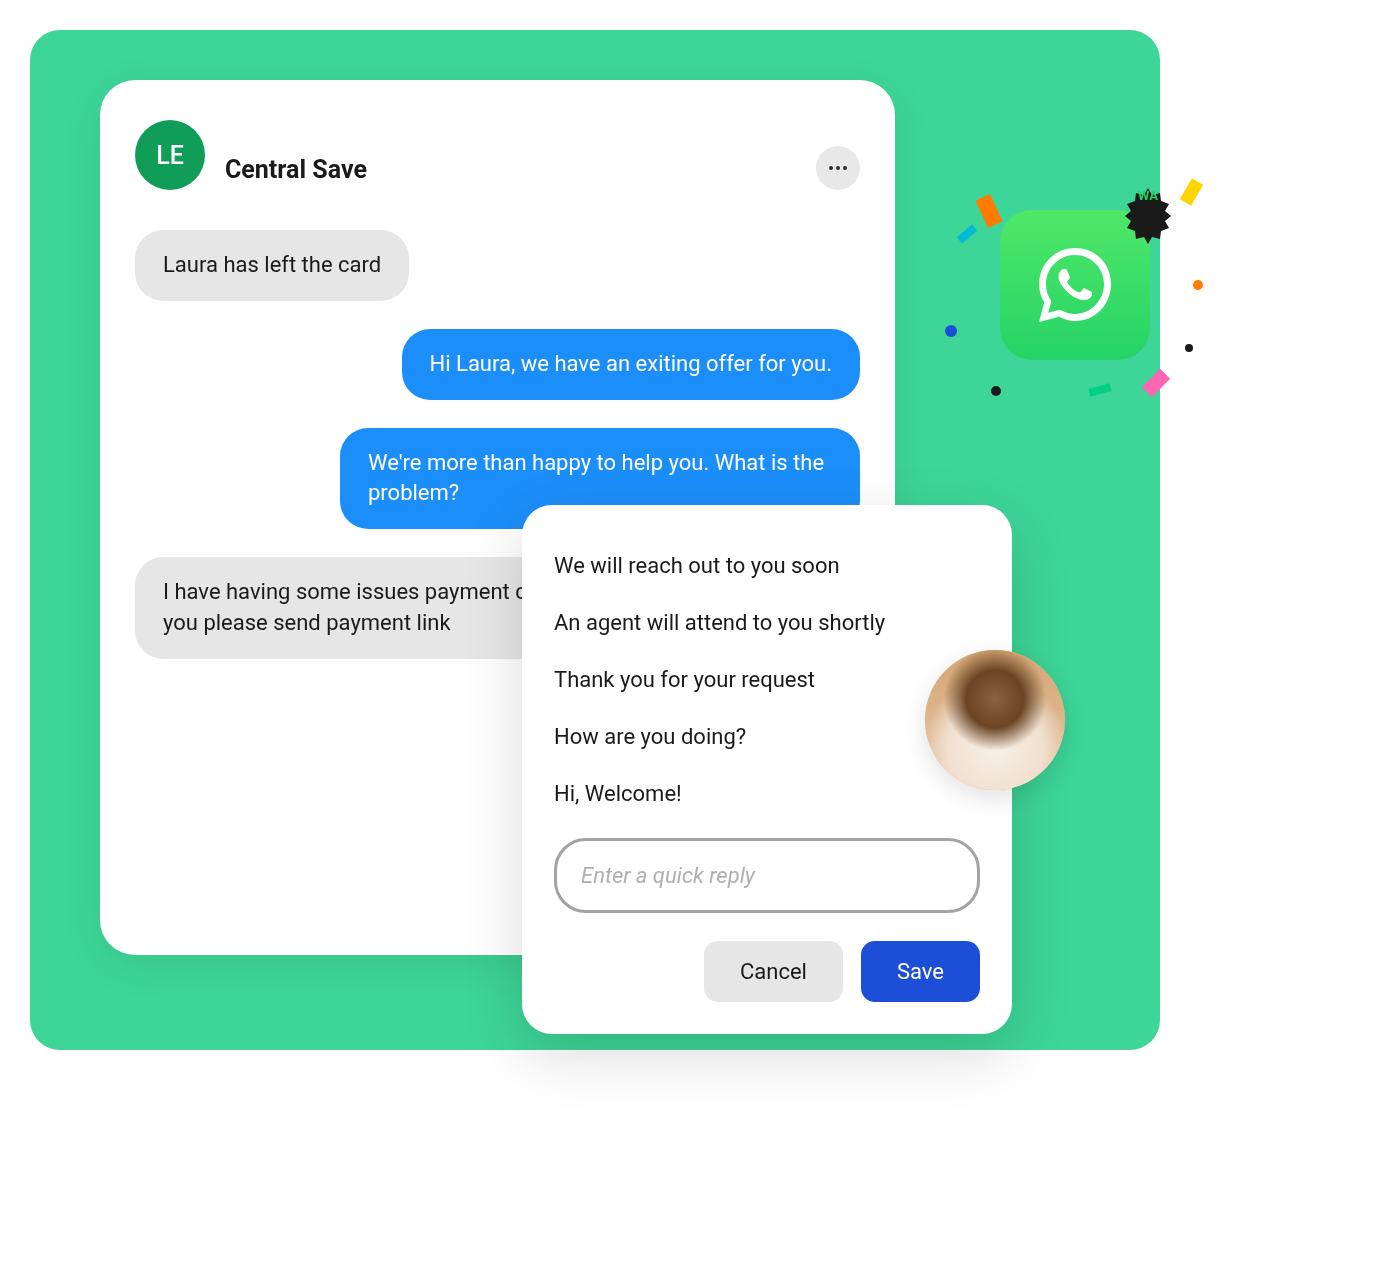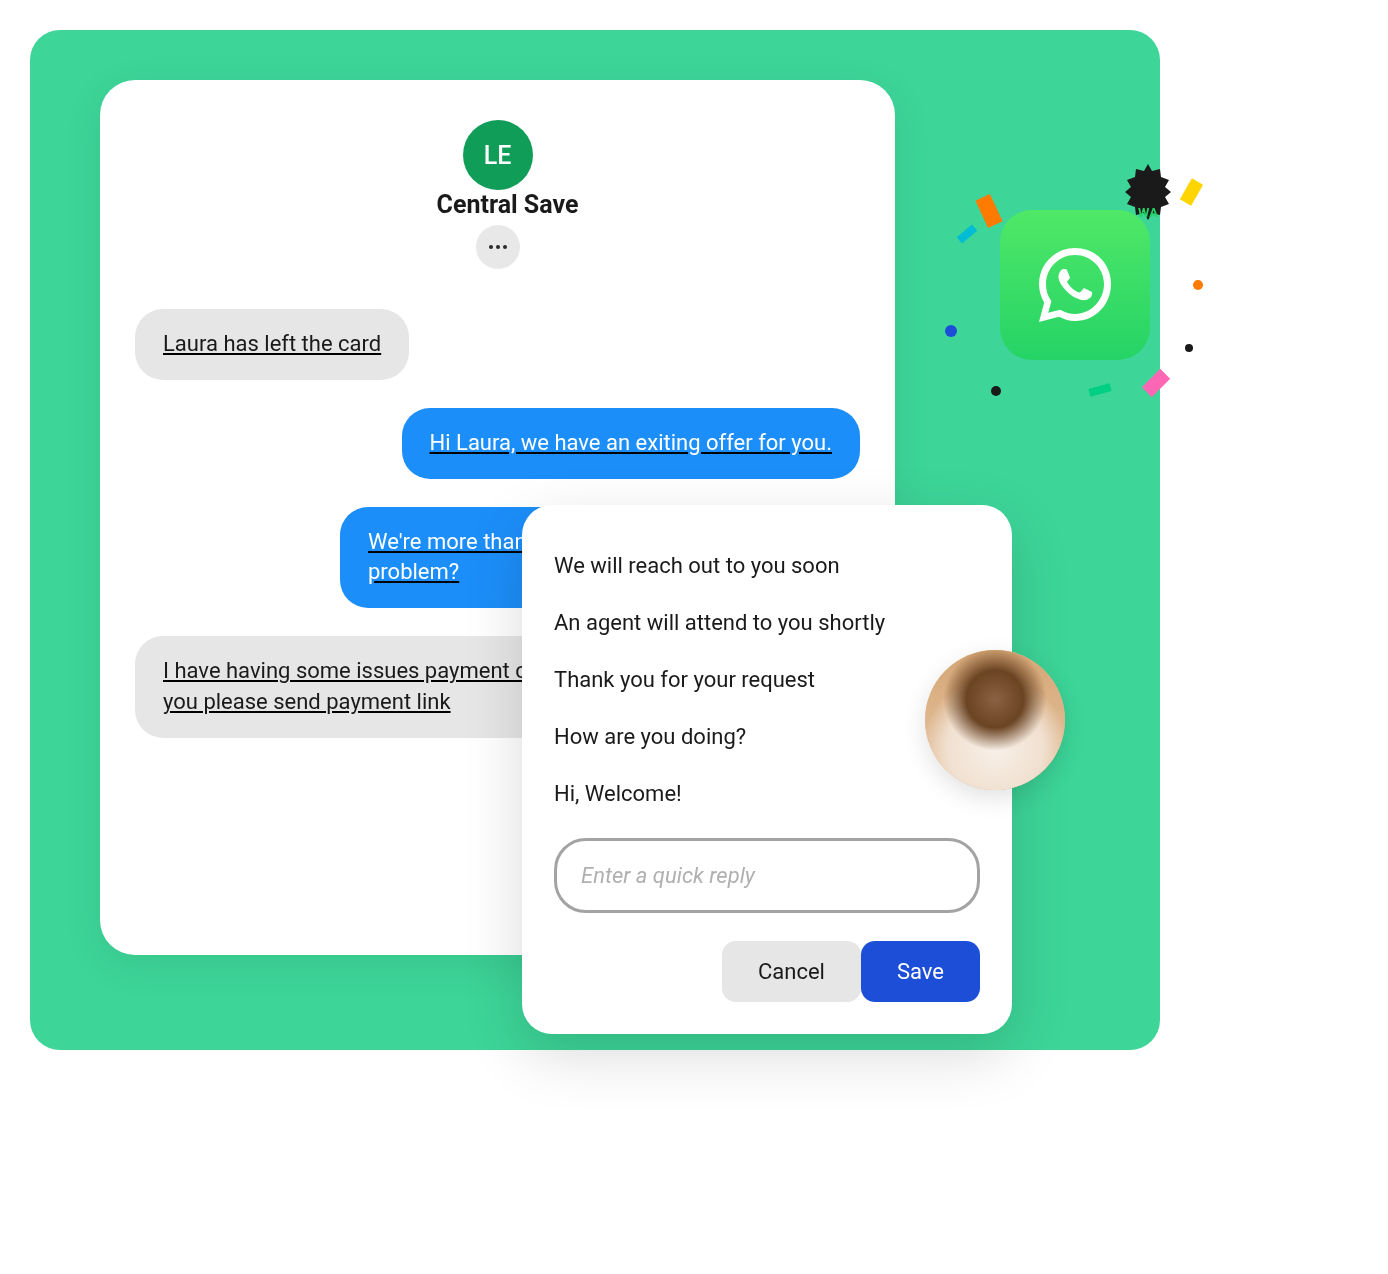--- a/index.html
+++ b/index.html
@@ -29,22 +29,21 @@
       left: 70px;
       width: 795px;
       height: 875px;
       background: #fff;
       border-radius: 35px;
       padding: 40px 35px;
       box-shadow: 0 10px 40px rgba(0,0,0,0.08);
     }
     .chat-header {
       display: flex;
-      align-items: center;
-      flex-direction: column;
+      align-items: flex-end;
     }
     .avatar-circle {
       width: 70px;
       height: 70px;
       border-radius: 50%;
       background: #0F9D58;
       color: #fff;
       display: flex;
       align-items: center;
       justify-content: center;
@@ -81,21 +80,20 @@
       gap: 3px;
     }
     .more-dots span {
       width: 4px;
       height: 4px;
       border-radius: 50%;
       background: #2b2b2b;
     }
     .messages {
       margin-top: 40px;
-      text-decoration: underline;
     }
     .msg {
       margin-bottom: 28px;
       display: flex;
     }
     .msg.left { justify-content: flex-start; }
     .msg.right { justify-content: flex-end; }
     .bubble {
       padding: 20px 28px;
       border-radius: 28px;
@@ -142,20 +140,21 @@
       color: #333;
       font-family: inherit;
       font-style: italic;
     }
     .quick-reply-input::placeholder {
       color: #b0b0b0;
     }
     .quick-reply-actions {
       display: flex;
       justify-content: flex-end;
+      gap: 18px;
       margin-top: 28px;
     }
     .btn {
       padding: 18px 36px;
       border-radius: 14px;
       font-size: 22px;
       border: none;
       cursor: pointer;
       font-family: inherit;
     }
@@ -199,26 +198,26 @@
       width: 150px;
       height: 150px;
       background: linear-gradient(180deg, #4FE867 0%, #25D366 100%);
       border-radius: 32px;
       display: flex;
       align-items: center;
       justify-content: center;
     }
     .wa-badge {
       position: absolute;
-      top: 4px;
+      top: 28px;
       left: 175px;
       width: 56px;
       height: 56px;
       display: flex;
-      align-items: flex-end;
+      align-items: flex-start;
       justify-content: center;
     }
     .wa-badge-star {
       position: absolute;
       width: 100%;
       height: 100%;
     }
     .wa-badge-text {
       position: relative;
       font-size: 13px;

